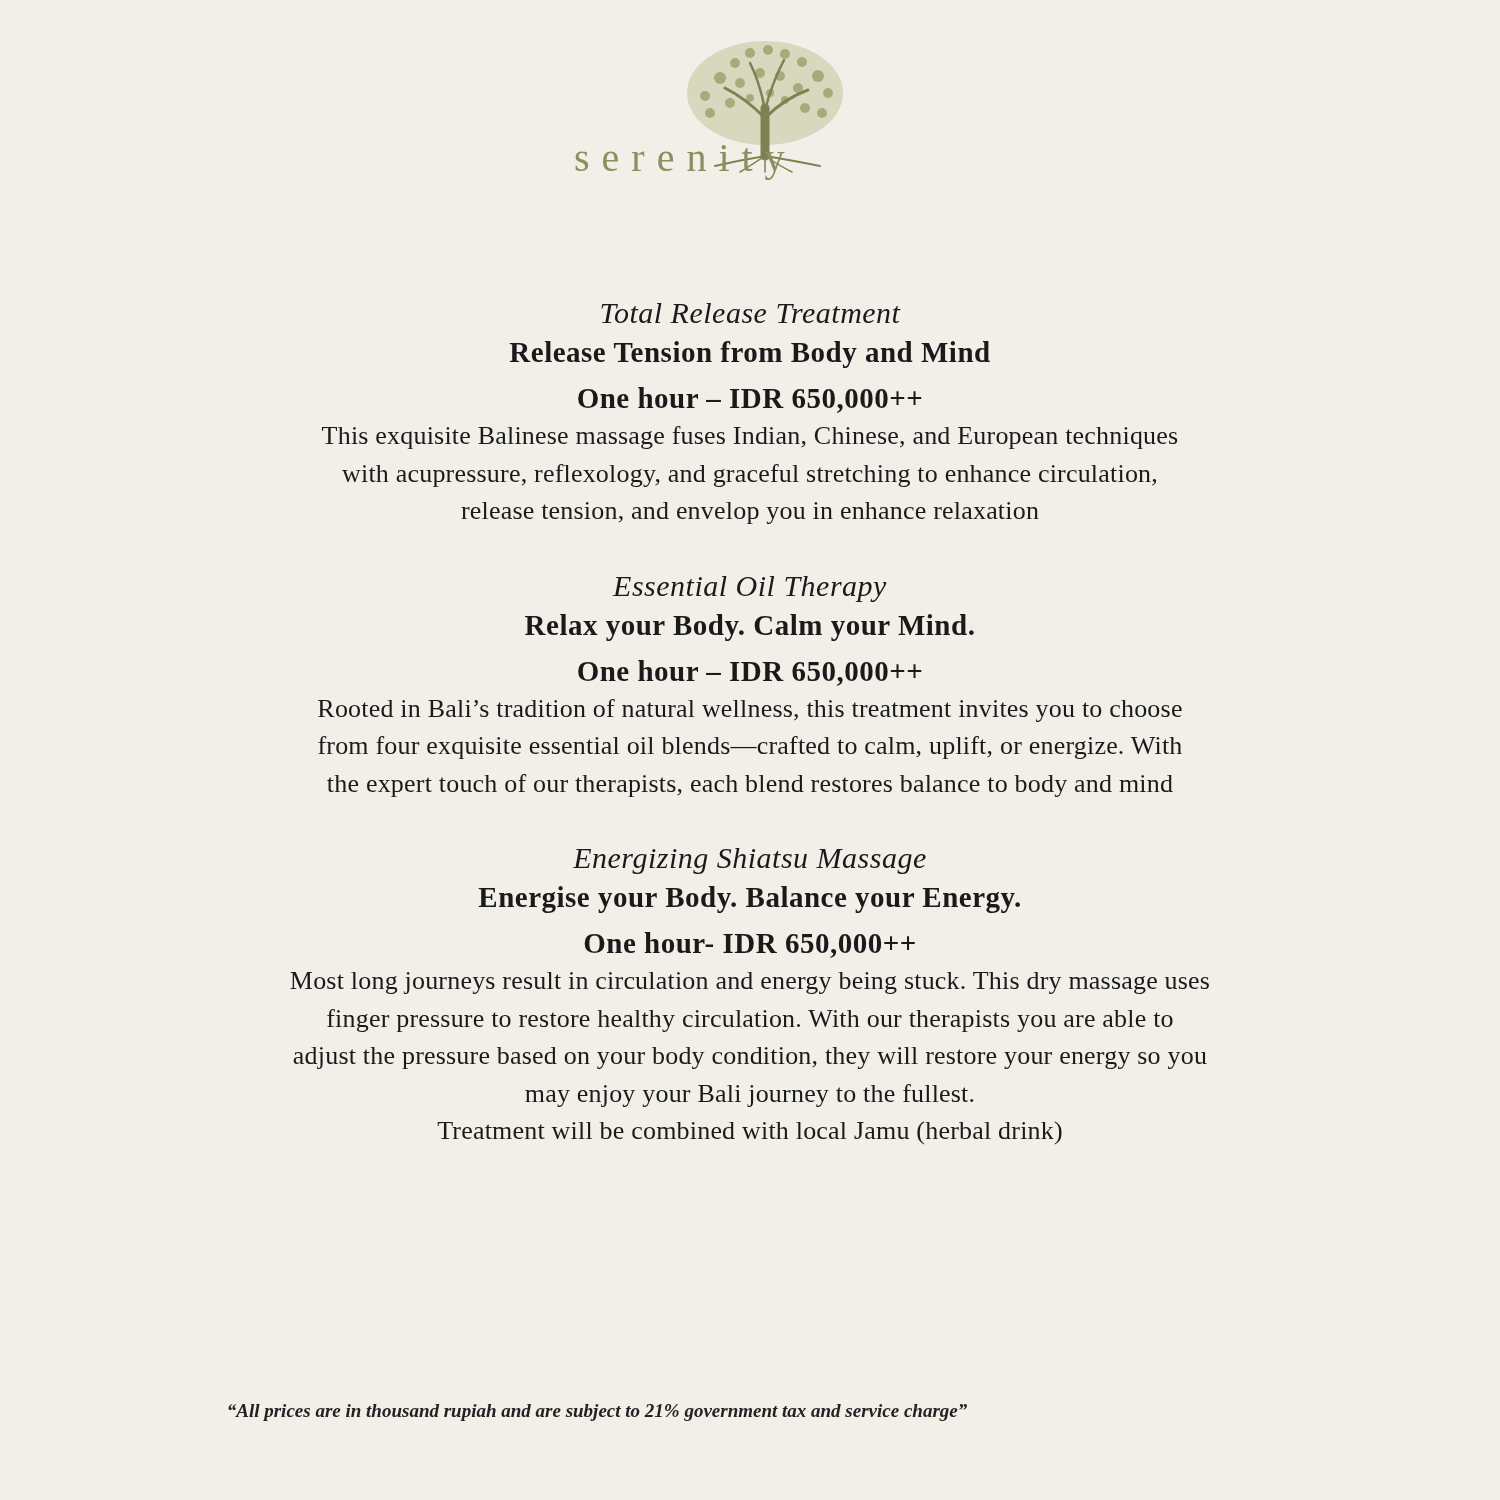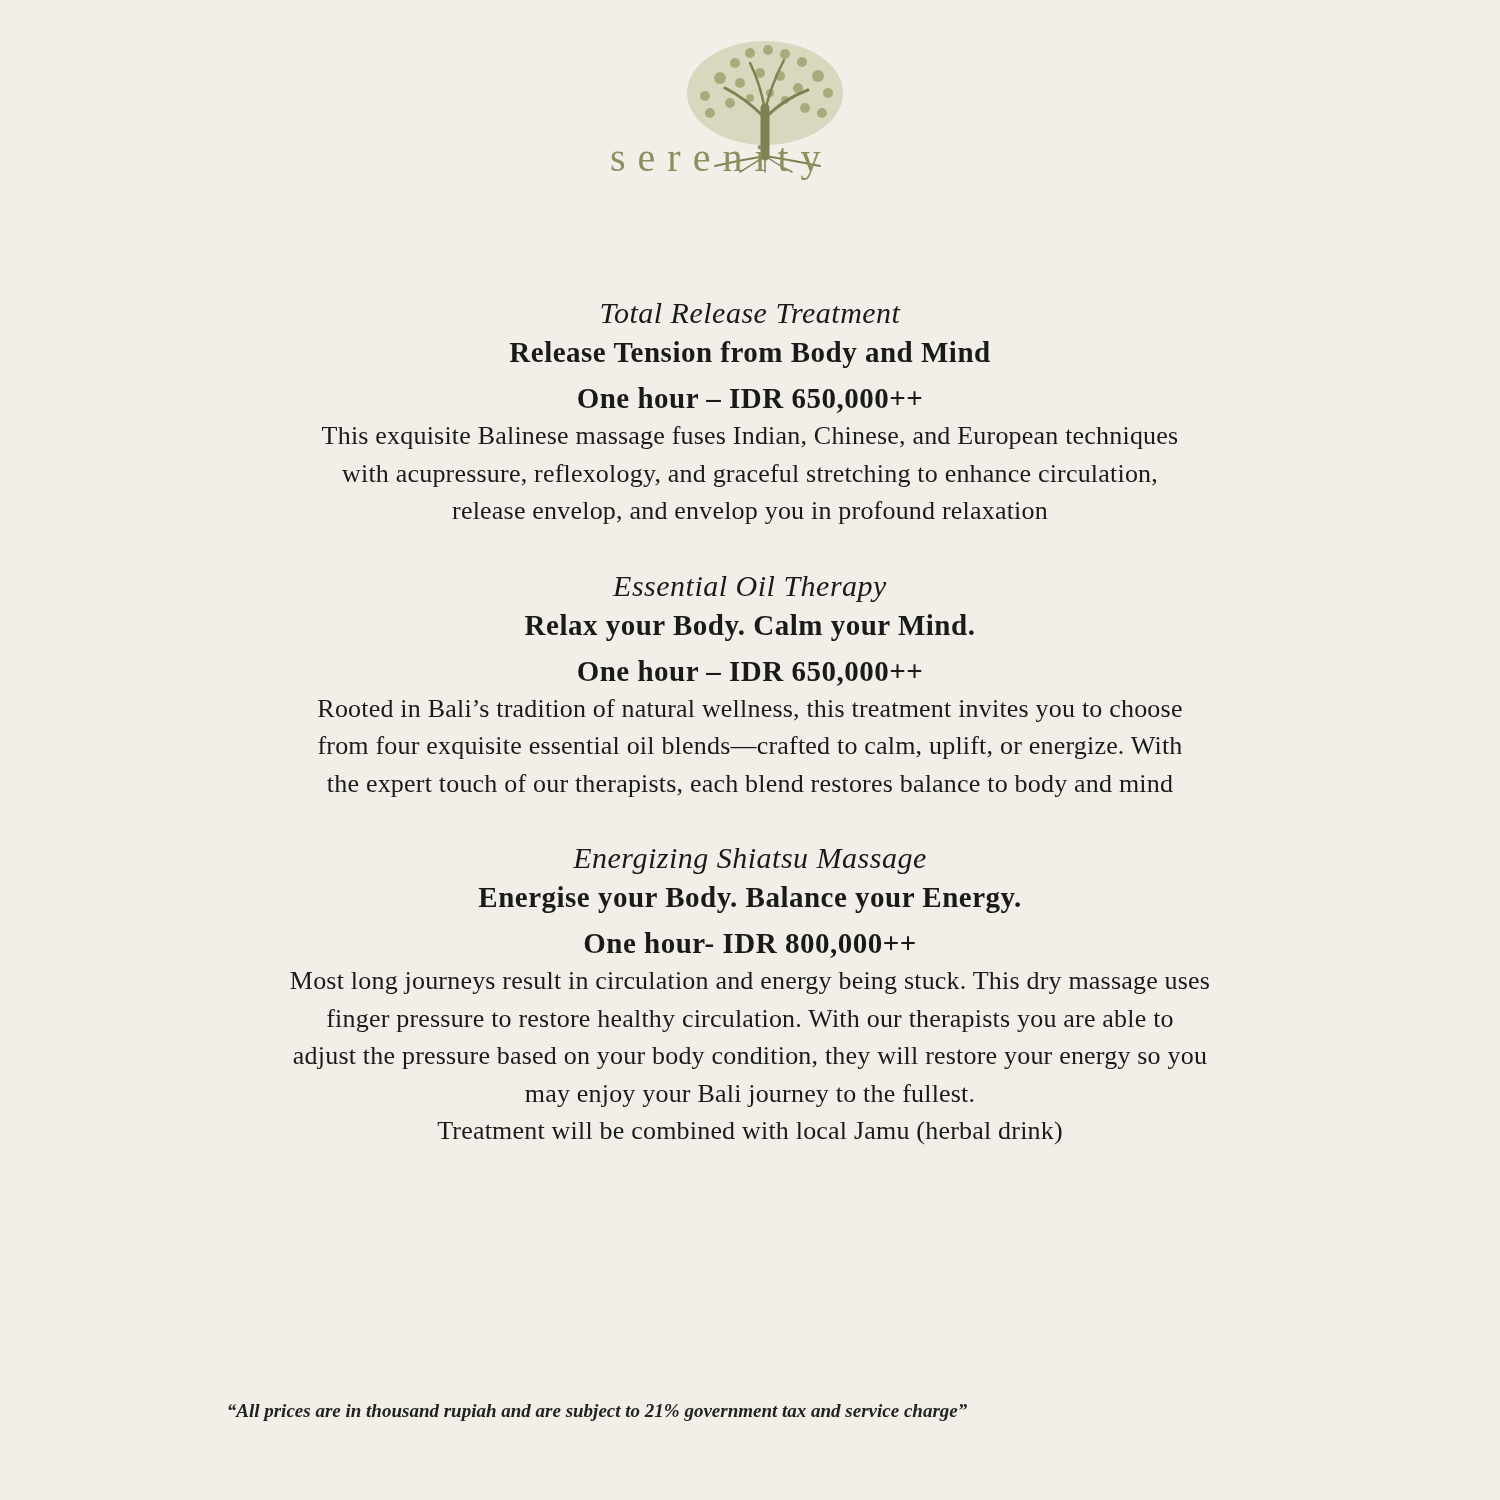--- a/index.html
+++ b/index.html
@@ -17,21 +17,20 @@
     width: 290px; height: 135px;
   }
   .logo-word {
     position: absolute;
     left: 4px; top: 100px;
     font-family: "Liberation Serif", serif;
     font-size: 40px;
     letter-spacing: 12px;
     color: #8b8f5d;
     line-height: 1;
-    margin-left: 36px;
   }
   .logo-tree {
     position: absolute;
     left: 110px; top: 0;
   }
   .content {
     position: absolute;
     left: 0; width: 1500px;
     top: 293px;
     text-align: center;
@@ -119,39 +118,39 @@
 </div>
 
 <div class="content">
   <div class="section">
     <div class="title">Total Release Treatment</div>
     <div class="subtitle">Release Tension from Body and Mind</div>
     <div class="price">One hour – IDR 650,000++</div>
     <div class="desc">
       <span class="line">This exquisite Balinese massage fuses Indian, Chinese, and European techniques</span>
       <span class="line">with acupressure, reflexology, and graceful stretching to enhance circulation,</span>
-      <span class="line">release envelop, and envelop you in profound relaxation</span>
+      <span class="line">release tension, and envelop you in enhance relaxation</span>
     </div>
   </div>
 
   <div class="section">
     <div class="title">Essential Oil Therapy</div>
     <div class="subtitle">Relax your Body. Calm your Mind.</div>
     <div class="price">One hour – IDR 650,000++</div>
     <div class="desc">
       <span class="line">Rooted in Bali’s tradition of natural wellness, this treatment invites you to choose</span>
       <span class="line">from four exquisite essential oil blends—crafted to calm, uplift, or energize. With</span>
       <span class="line">the expert touch of our therapists, each blend restores balance to body and mind</span>
     </div>
   </div>
 
   <div class="section">
     <div class="title">Energizing Shiatsu Massage</div>
     <div class="subtitle">Energise your Body. Balance your Energy.</div>
-    <div class="price">One hour- IDR 800,000++</div>
+    <div class="price">One hour- IDR 650,000++</div>
     <div class="desc">
       <span class="line">Most long journeys result in circulation and energy being stuck. This dry massage uses</span>
       <span class="line">finger pressure to restore healthy circulation. With our therapists you are able to</span>
       <span class="line">adjust the pressure based on your body condition, they will restore your energy so you</span>
       <span class="line">may enjoy your Bali journey  to the fullest.</span>
       <span class="line">Treatment will be combined with local Jamu (herbal drink)</span>
     </div>
   </div>
 </div>
 

